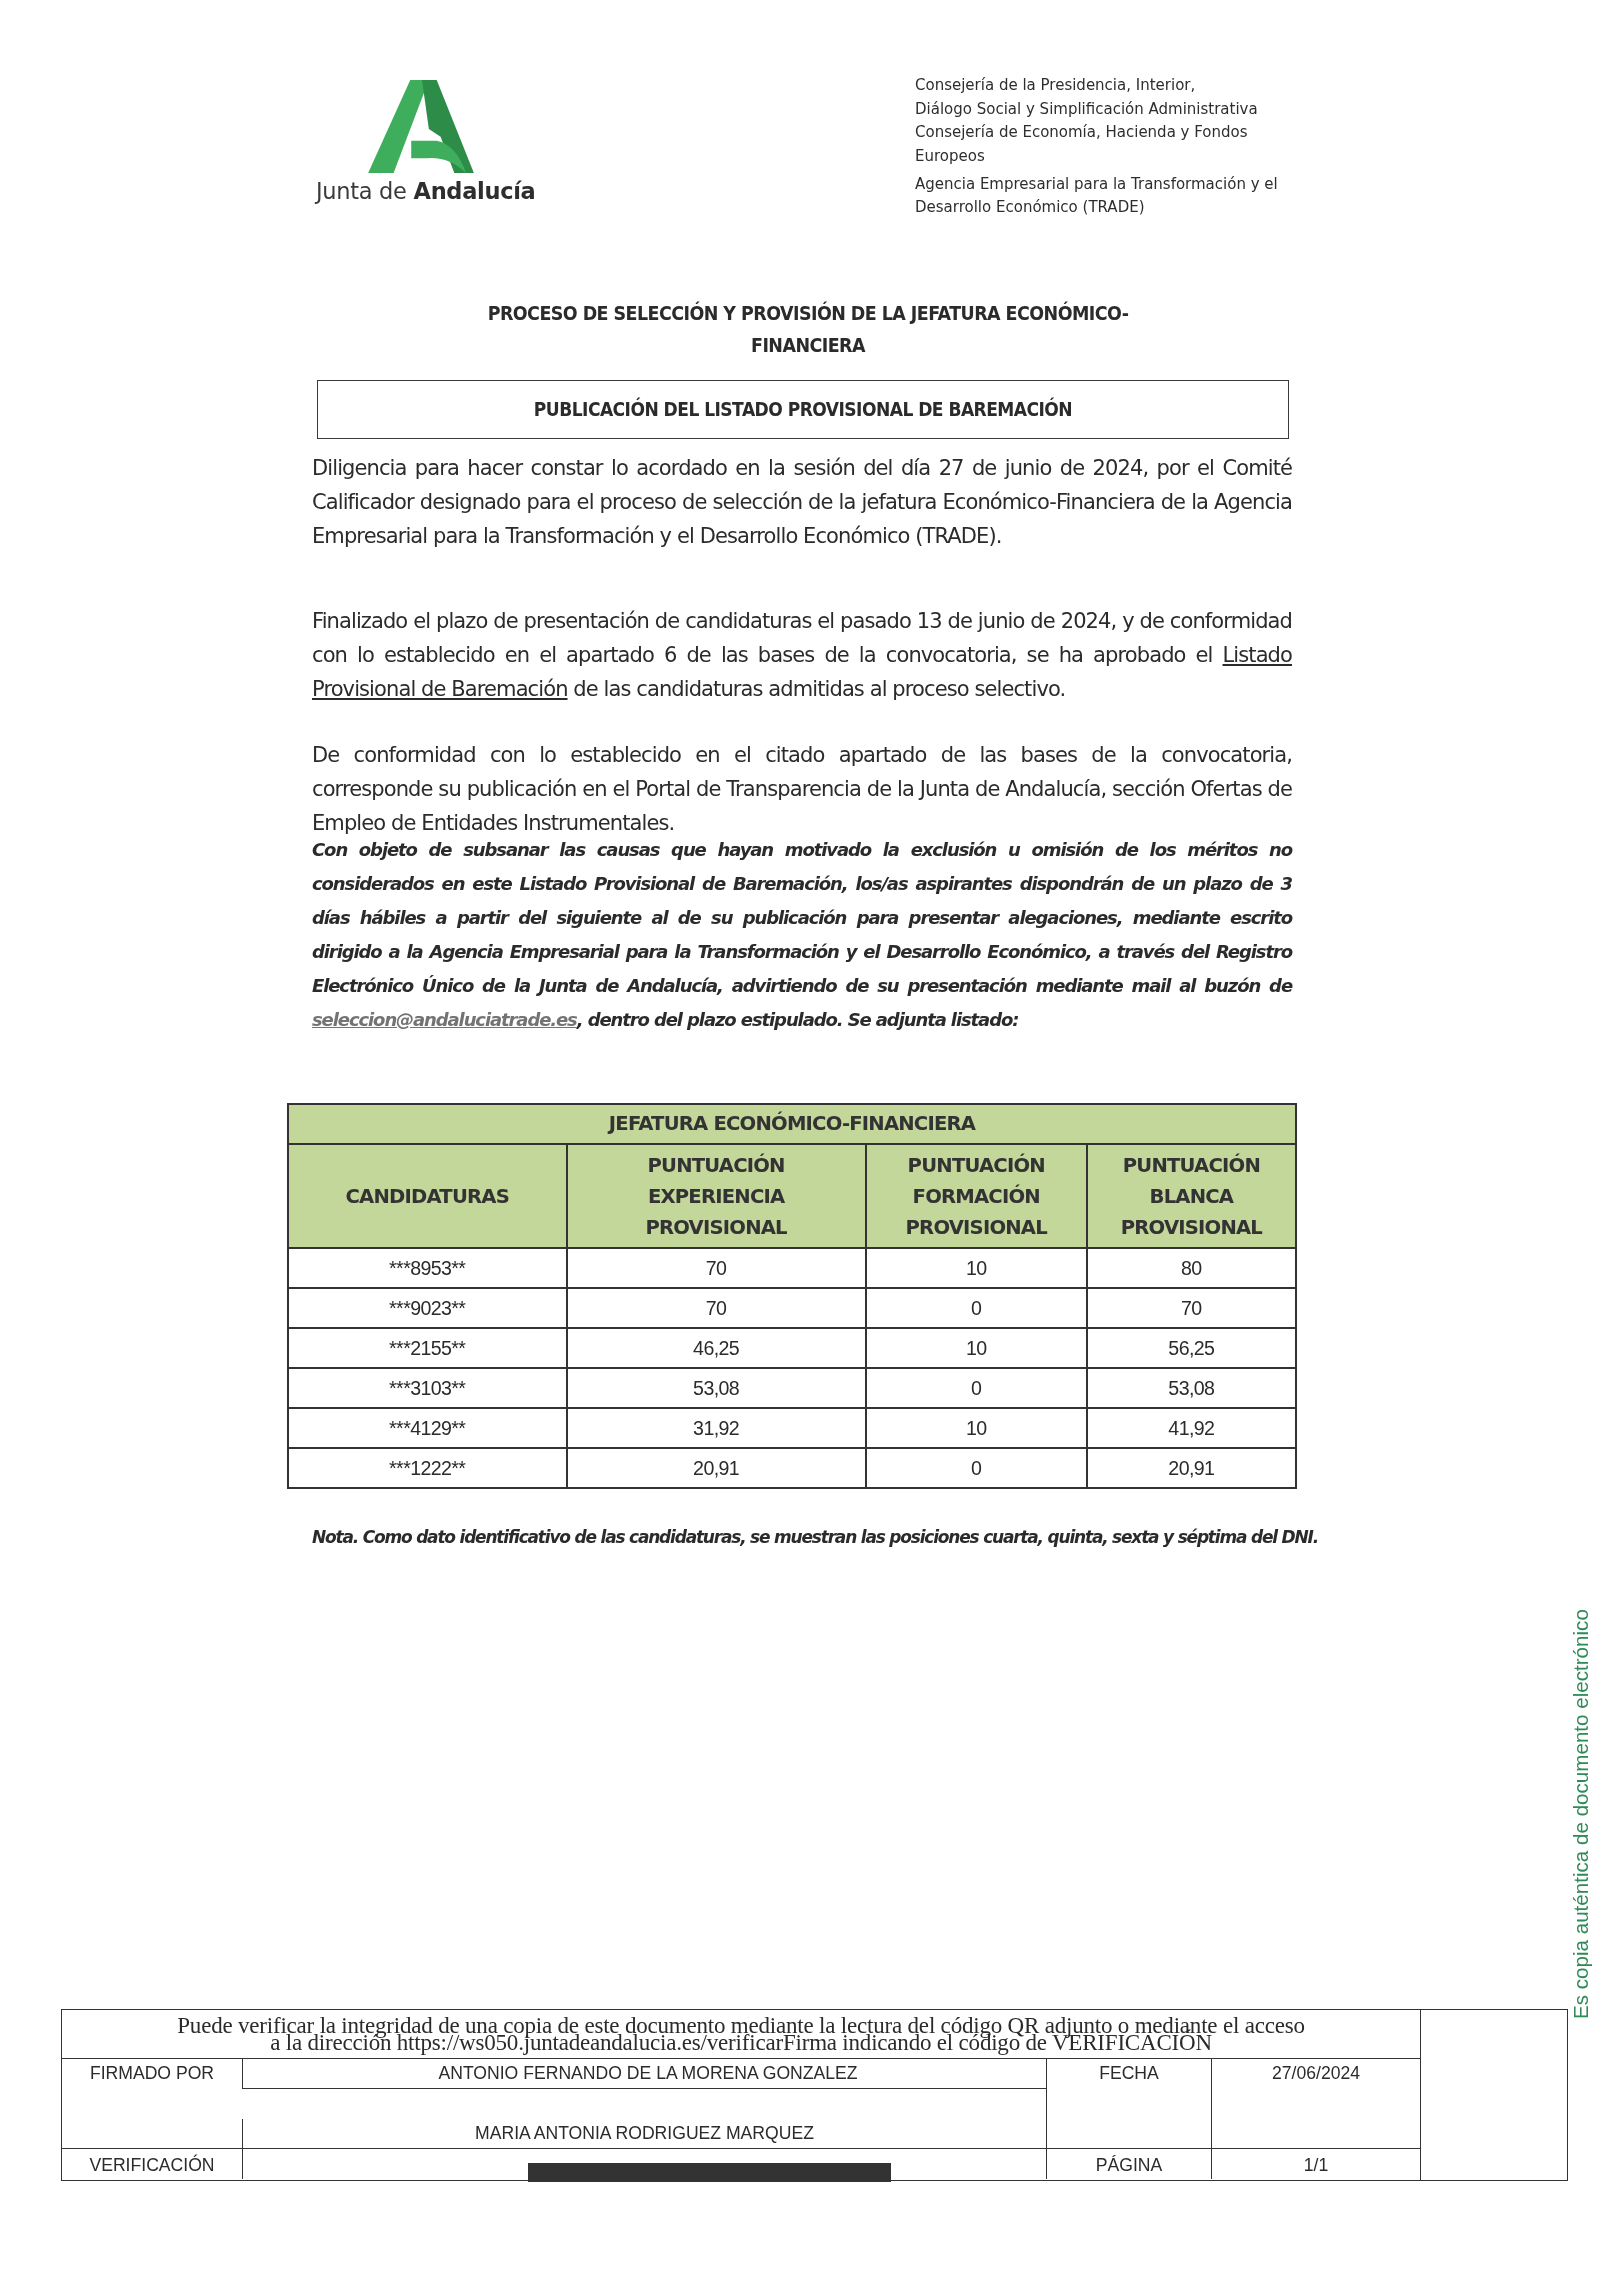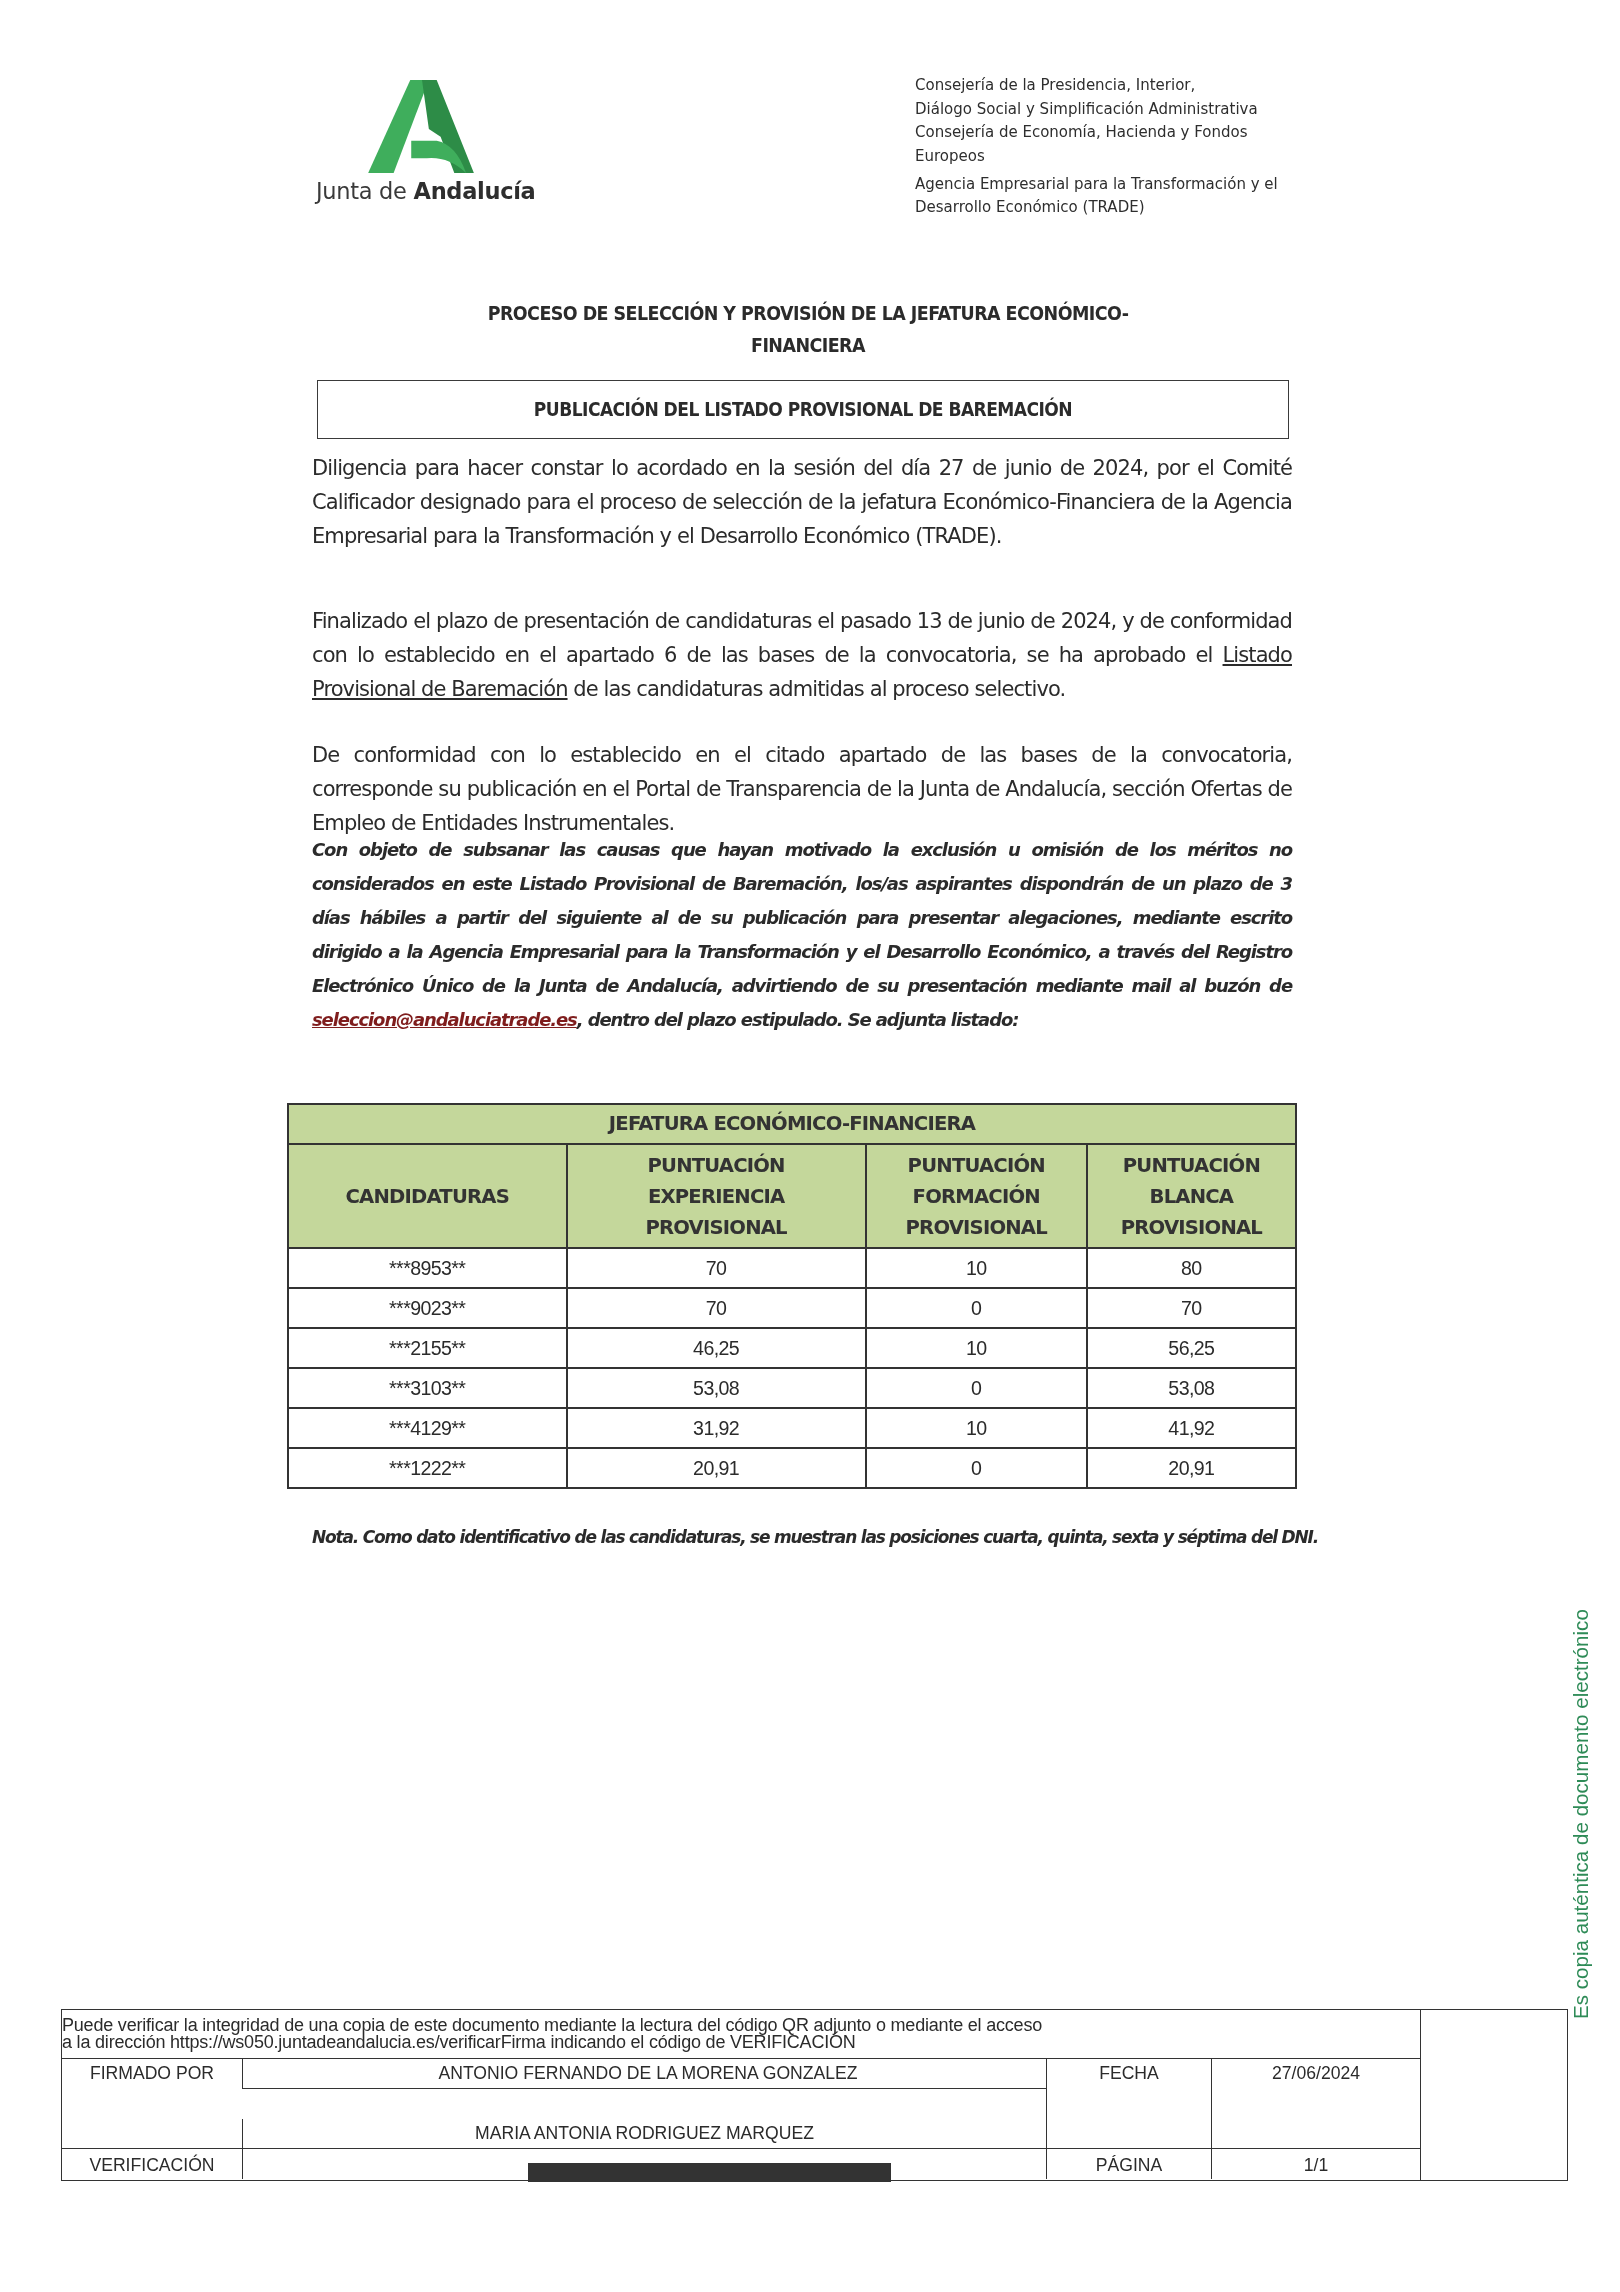--- a/index.html
+++ b/index.html
@@ -21,41 +21,41 @@
   .boxed { left: 317px; top: 380px; width: 970px; height: 57px; border: 1.5px solid #3a3a3a; }
   .boxed span { display: block; text-align: center; line-height: 57px; font-family: "DejaVu Sans", sans-serif; font-weight: bold; font-size: 19px; color: #2b2b2b; letter-spacing: -0.6px; transform: scaleX(0.9); }
 
   
   .body-text { left: 312px; width: 980px; font-family: "DejaVu Sans", sans-serif; font-size: 21px; line-height: 34px; color: #2b2b2b; text-align: justify; letter-spacing: -0.9px; }
   .p1 { top: 451px; }
   .p2 { top: 604px; }
   .p3 { top: 738px; }
   .u { text-decoration: underline; }
   .italic-block { left: 312px; top: 833px; width: 980px; font-family: "DejaVu Sans", sans-serif; font-style: italic; font-weight: bold; font-size: 18px; line-height: 34px; color: #2b2b2b; text-align: justify; letter-spacing: -1.1px; }
-  .mail { color: #7f1d1d; text-decoration: underline; }
+  .mail { color: #737373; text-decoration: underline; }
 
   
   .score-table { left: 287px; top: 1103px; width: 1010px; border-collapse: collapse; font-family: "DejaVu Sans", sans-serif; }
   .score-table th, .score-table td { border: 2px solid #333; text-align: center; padding: 4px; }
   .score-table th { background: #c4d79b; font-weight: bold; color: #333; font-size: 19.6px; letter-spacing: -0.8px; }
   .score-table .group th { height: 30px; line-height: 30px; font-size: 19.6px; }
   .score-table .cols th { height: 94px; line-height: 31px; }
   .score-table td { height: 30px; font-size: 19.6px; color: #2b2b2b; letter-spacing: -0.6px; font-family: "Liberation Sans", sans-serif; }
   .c1 { width: 279px; } .c2 { width: 304px; } .c3 { width: 218px; } .c4 { width: 205px; }
 
   
   .nota { left: 312px; top: 1527px; width: 1019px; font-family: "DejaVu Sans", sans-serif; font-style: italic; font-weight: bold; font-size: 17px; color: #2b2b2b; letter-spacing: -1.2px; white-space: nowrap; }
 
   
   .side { left: 1566px; top: 2019px; width: 451px; height: 29px; transform: rotate(-90deg); transform-origin: left top; font-family: "Liberation Sans", sans-serif; font-size: 20.6px; color: #2e8b57; white-space: nowrap; line-height: 29px; }
 
   
   .footer { left: 61px; top: 2009px; width: 1507px; height: 172px; border: 1.5px solid #333; box-sizing: border-box; font-family: "Liberation Sans", sans-serif; color: #2b2b2b; font-size: 17.6px; }
   .f-inner { position: absolute; left: 0; top: 0; width: 1358px; height: 100%; border-right: 1.5px solid #333; }
-  .f-verify { position: absolute; left: 0; top: 0; width: 100%; height: 49px; border-bottom: 1.5px solid #333; text-align: left; font-size: 18px; line-height: 17.6px; padding-top: 6.9px; box-sizing: border-box; letter-spacing: -0.2px; }
+  .f-verify { position: absolute; left: 0; top: 0; width: 100%; height: 49px; border-bottom: 1.5px solid #333; text-align: center; font-size: 23px; line-height: 17.6px; padding-top: 6.9px; box-sizing: border-box; letter-spacing: -0.2px; font-family: Liberation Serif, serif; }
   .f-cell { position: absolute; box-sizing: border-box; text-align: center; line-height: 29px; }
   .bl { border-left: 1.5px solid #333; }
   .bb { border-bottom: 1.5px solid #333; }
   .redacted { position: absolute; left: 466px; top: 153px; width: 363px; height: 18.6px; background: #333; }
 </style>
 </head>
 <body>
 
 <div class="abs logo">
   <svg width="108" height="93" viewBox="0 0 110 95">

